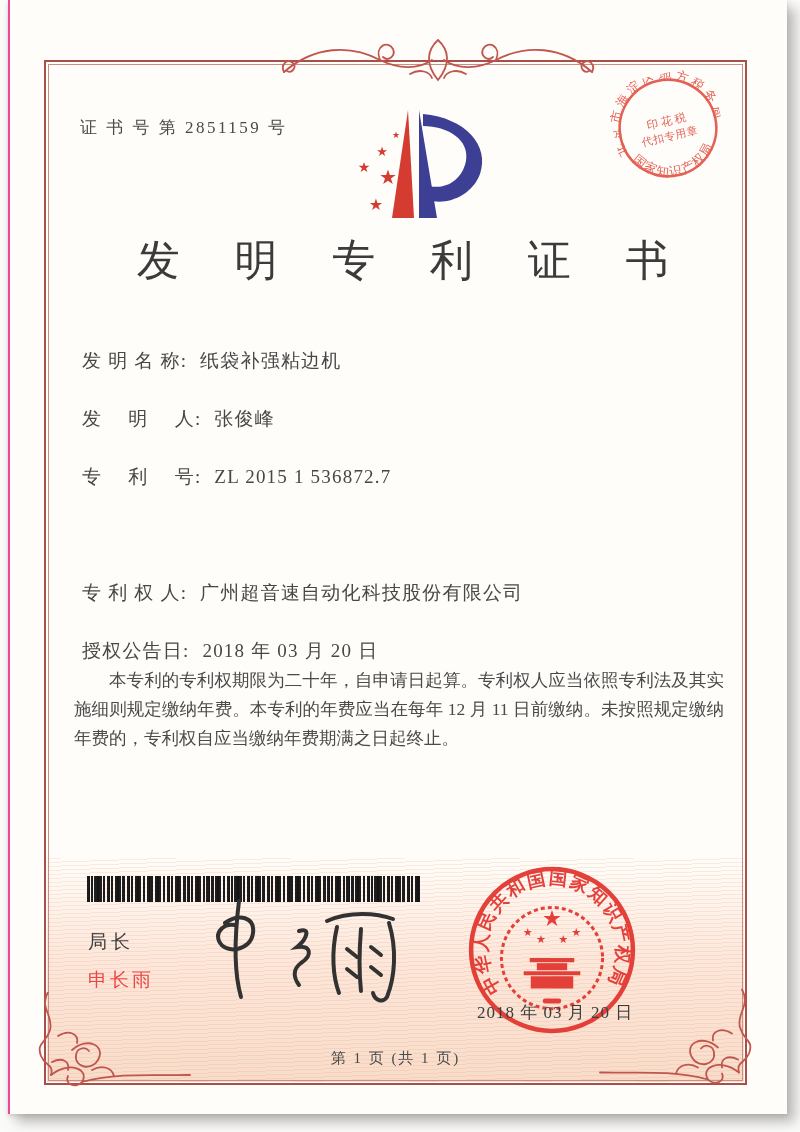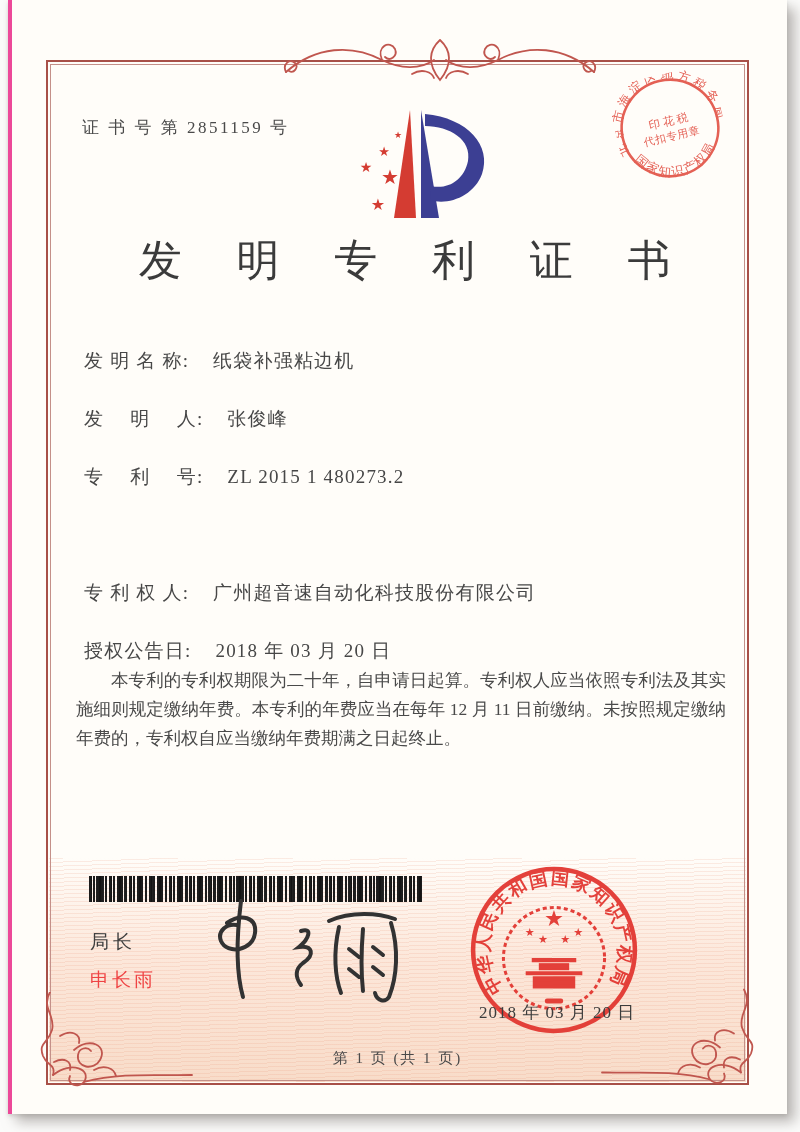--- a/index.html
+++ b/index.html
@@ -1,37 +1,37 @@
 <!DOCTYPE html>
 <html><head>
 <meta charset="utf-8">
 <style>
   * { margin:0; padding:0; box-sizing:border-box; }
   html,body { width:800px; height:1132px; overflow:hidden; background:#fbfbfa;
     font-family:"Liberation Serif","DejaVu Serif",serif; }
   .paper { position:absolute; left:8px; top:0; width:779px; height:1114px;
-    background:#fffdf9; border-left:4px solid #ec4899;
+    background:#fffdf9; border-left:2px solid #ec4899;
     box-shadow:8px 8px 12px rgba(135,130,125,.55), 0 2px 4px rgba(150,145,140,.35); }
   .frame { position:absolute; left:34px; top:60px; width:703px; height:1025px;
     border:2px solid #a85048; z-index:2; }
   .frame::after { content:""; position:absolute; inset:2px; border:1px solid #c49089; }
   .security-band { position:absolute; left:37px; top:858px; width:697px; height:224px; z-index:1;
     background:linear-gradient(180deg, rgba(253,243,236,0) 0, rgba(252,229,215,.9) 100px, #f8dcc9 100%); }
   .security-band::after { content:""; position:absolute; inset:0;
     background:repeating-linear-gradient(178deg, rgba(231,140,110,.16) 0 1px, rgba(255,255,255,0) 1px 4px); }
   .cert-no { position:absolute; left:70px; top:116px; font-size:17px; letter-spacing:2.5px;
     color:#4a4a4a; z-index:3; }
   .logo { position:absolute; left:328px; top:98px; width:162px; height:128px; z-index:3; }
   .tax-stamp { position:absolute; left:604px; top:74px; width:108px; height:108px;
     transform:rotate(-13deg); z-index:4; opacity:.92; }
   .title { position:absolute; left:34px; top:232px; width:703px; text-align:center;
     font-size:43px; letter-spacing:22px; padding-left:36px; color:#3b3b3b; z-index:3; }
   .field { position:absolute; left:72px; font-size:19px; color:#474747; letter-spacing:1.2px;
     z-index:3; white-space:nowrap; }
-  .field .val { margin-left:18px; }
+  .field .val { margin-left:7px; }
   .f0{top:348px;} .f1{top:406px;} .f2{top:464px;} .f3{top:522px;} .f4{top:580px;} .f5{top:638px;}
   .body-text { position:absolute; left:64px; top:666px; width:650px; z-index:3;
     font-size:17.5px; line-height:29px; color:#4a4a4a; text-align:justify; }
   .body-text p { text-indent:2em; }
   .barcode { position:absolute; left:77px; top:876px; width:333px; height:26px; z-index:3;
     background:
       repeating-linear-gradient(90deg,#1c1c1c 0 2px, rgba(0,0,0,0) 2px 4px),
       repeating-linear-gradient(90deg,#141414 0 3px, rgba(0,0,0,0) 3px 10px),
       repeating-linear-gradient(90deg,#222 0 1px, rgba(0,0,0,0) 1px 7px); }
   .director-title { position:absolute; left:78px; top:929px; font-size:19px; letter-spacing:4px;
@@ -132,21 +132,21 @@
   <div class="field f0">
     <span>发 明 名 称:</span>
     <span class="val">纸袋补强粘边机</span>
   </div>
   <div class="field f1">
     <span>发　 明　 人:</span>
     <span class="val">张俊峰</span>
   </div>
   <div class="field f2">
     <span>专　 利　 号:</span>
-    <span class="val">ZL 2015 1 480273.2</span>
+    <span class="val">ZL 2015 1 536872.7</span>
   </div>
   <div class="field f4">
     <span>专 利 权 人:</span>
     <span class="val">广州超音速自动化科技股份有限公司</span>
   </div>
   <div class="field f5">
     <span>授权公告日:</span>
     <span class="val">2018 年 03 月 20 日</span>
   </div>
 

